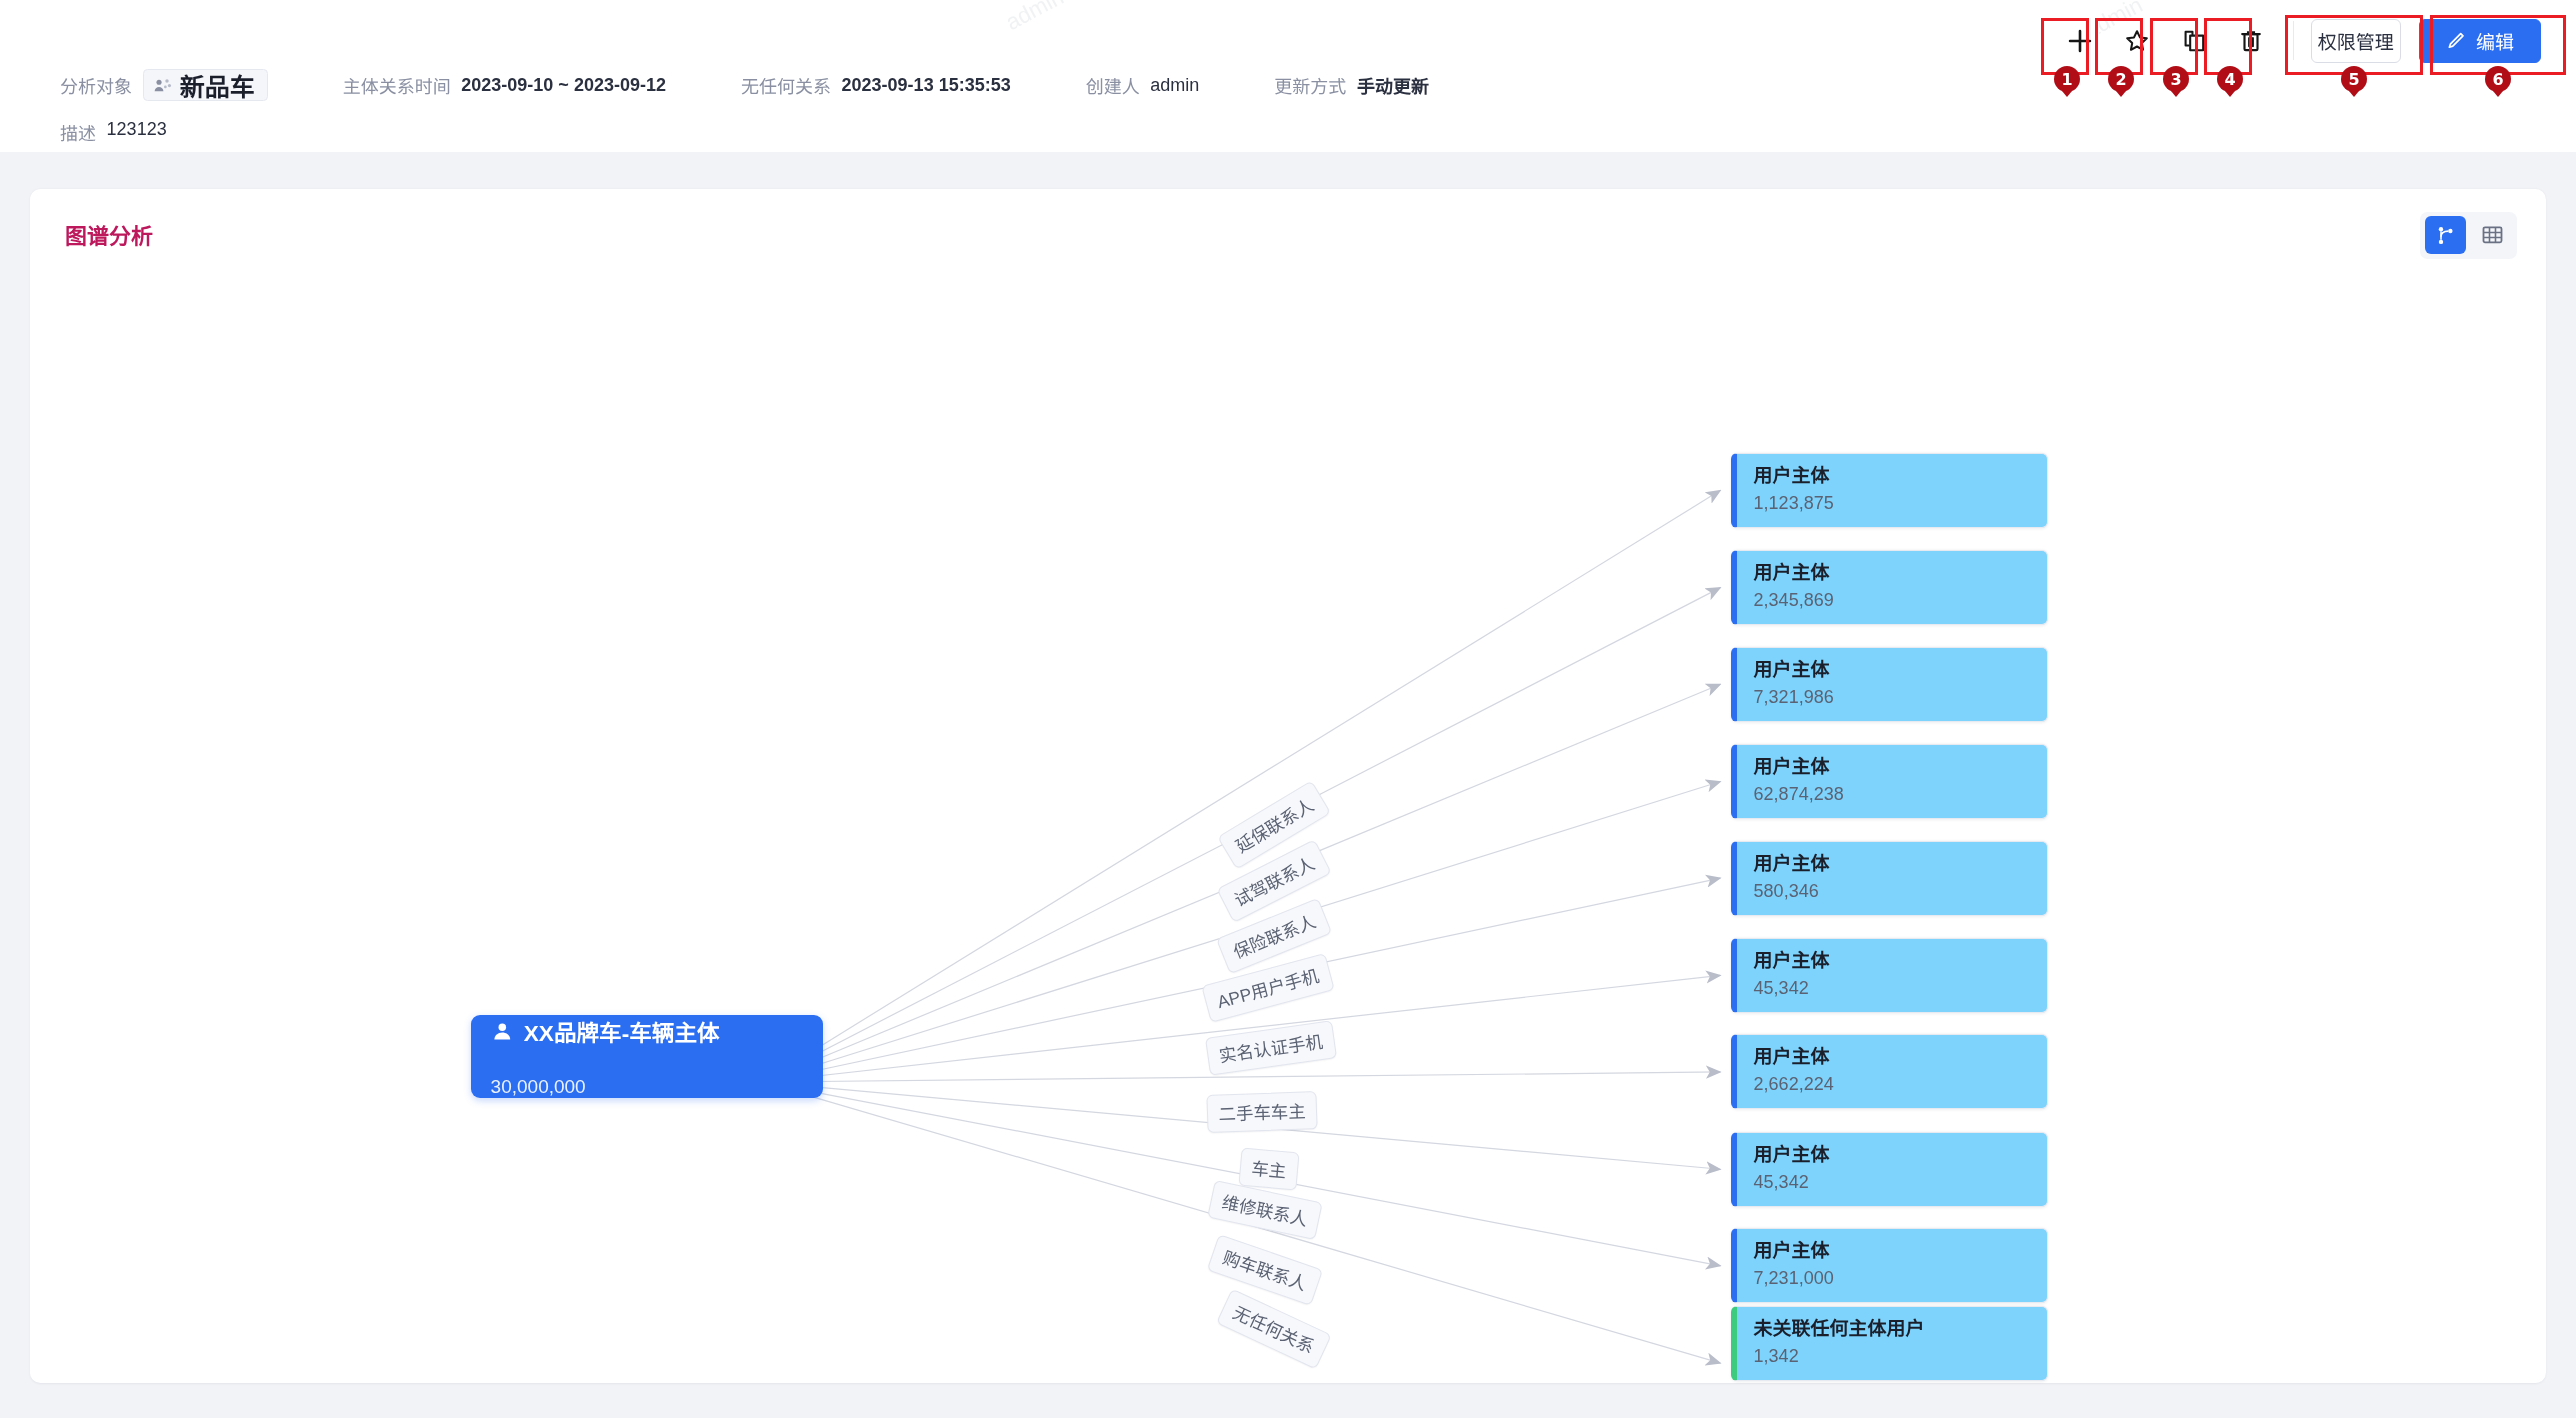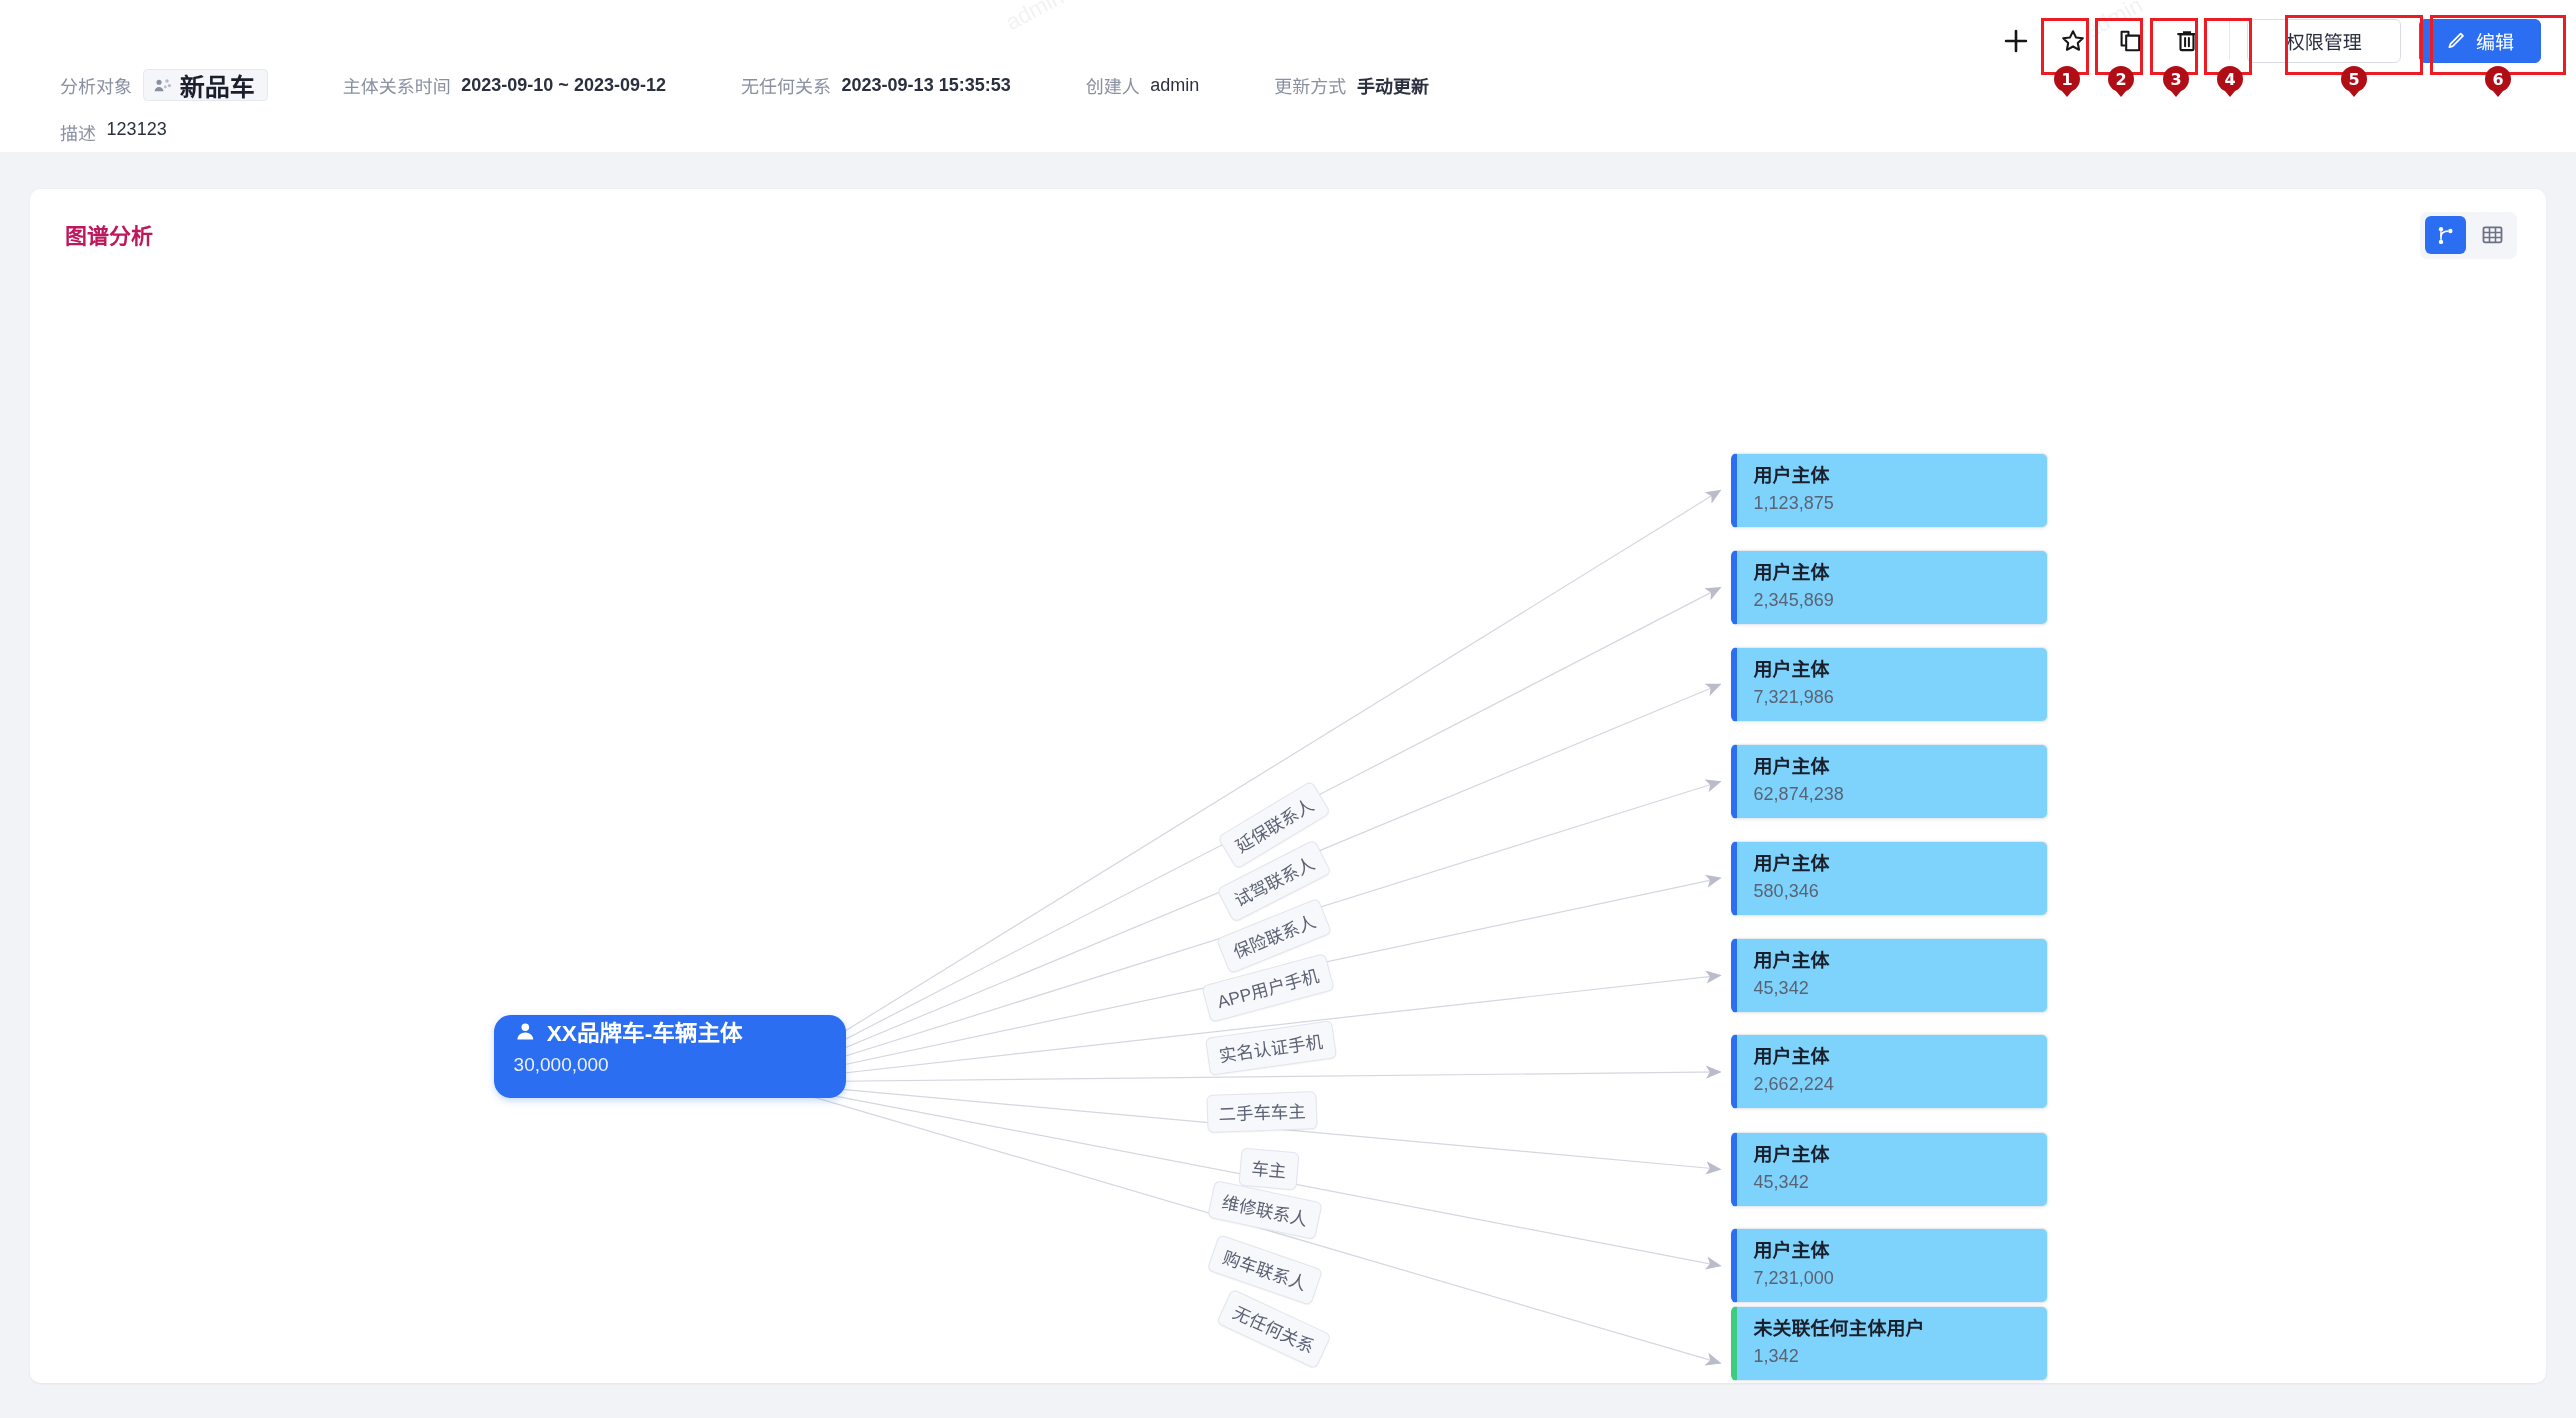--- a/index.html
+++ b/index.html
@@ -64,21 +64,21 @@
   .toolbar { position:absolute; right:35px; top:10.6px; display:flex; align-items:center; height:60px; }
   .tool-wrap { position:relative; margin-right:18px; }
   .tool-wrap:last-child { margin-right:0; }
   .icon-btn {
     width:39px; height:39px; display:flex; align-items:center; justify-content:center;
     background:#fff; cursor:pointer; color:#161616;
   }
   .icon-btn svg { display:block; }
   .tb-divider { width:1.5px; height:39px; background:#e8eaf0; margin:0 16.6px 0 4.5px; }
   .btn-perm {
-    height:44px; padding:0 38px; display:flex; align-items:center; justify-content:center;
+    height:44px; padding:0 6px; display:flex; align-items:center; justify-content:center;
     background:#fff; border:0.8px solid #dadde6; border-radius:6px;
     font-size:19px; color:#2b3040; cursor:pointer; white-space:nowrap;
   }
   .btn-edit {
     height:44px; padding:0 26px; display:flex; align-items:center; justify-content:center; gap:10.6px;
     background:#2b6ef2; border:0.8px solid #2b6ef2; border-radius:6px;
     font-size:19px; color:#fff; cursor:pointer; white-space:nowrap;
   }
   .btn-edit svg { display:block; }
 
@@ -116,24 +116,24 @@
   }
   .vt-btn.active { background:#2b6ef2; }
   .vt-btn svg { display:block; }
 
   
   .graph { position:absolute; left:0; top:69px; width:2516px; height:1124px; }
   .graph svg.edges { position:absolute; left:0; top:0; width:2516px; height:1124px; }
 
   .node-root {
     position:absolute; left:441px; top:757px; width:352px; height:83px;
-    background:#2b6ef2; border-radius:17px; color:#fff;
+    background:#2b6ef2; border-radius:9px; color:#fff;
     box-shadow:0 2.3px 7.5px rgba(43,110,242,0.25);
-    display:flex; flex-direction:column; justify-content:flex-start;
-    padding:0 19.6px; cursor:pointer;margin-left:23px;
+    display:flex; flex-direction:column; justify-content:space-between;
+    padding:0 19.6px; cursor:pointer;
   }
   .node-root .nr-t { display:flex; align-items:center; gap:10.6px; font-size:22.6px; font-weight:600; }
   .node-root .nr-n { font-size:19px; margin-top:6px; color:#eaf1ff; }
   .node-root svg { display:block; flex:none; }
 
   .edge-label {
     position:absolute;
     background:#f7f8fb; border:0.8px solid #e2e5ee; border-radius:6px;
     font-size:17.4px; color:#5b6273; padding:5.3px 10.6px;
     white-space:nowrap; transform-origin:center center;

